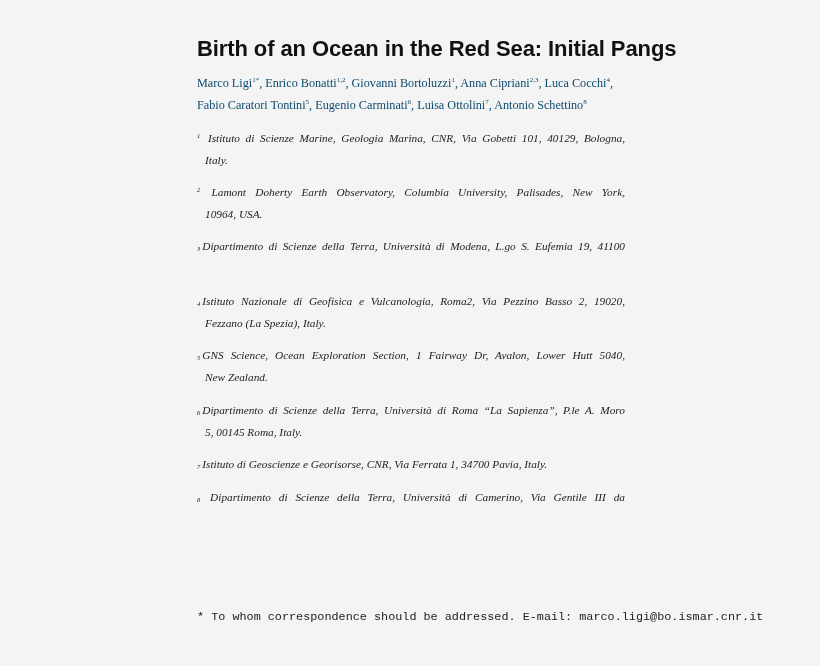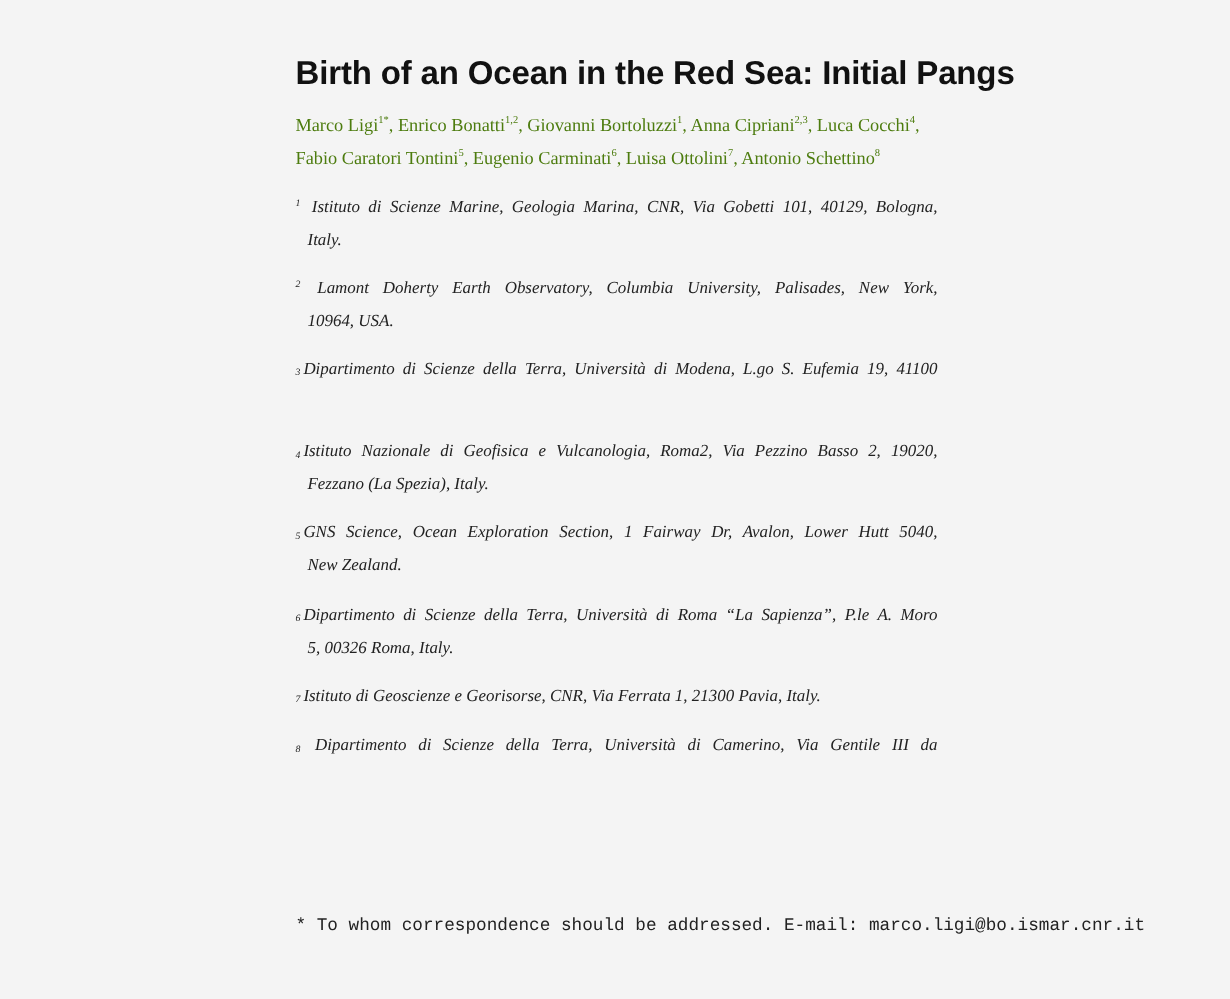--- a/index.html
+++ b/index.html
@@ -32,21 +32,21 @@
       color: #111;
     }
     .authors {
       position: absolute;
       top: 72px;
       left: 0;
       width: 440px;
       font-family: "Liberation Serif", serif;
       font-size: 12.2px;
       line-height: 22px;
-      color: #4d7c0f;
+      color: #0c4a6e;
     }
     .authors sup {
       font-size: 7px;
       vertical-align: 5px;
       line-height: 0;
     }
     .aff {
       position: absolute;
       left: 0;
       width: 428px;
@@ -123,25 +123,25 @@
     <span class="line2">Fezzano (La Spezia), Italy.</span>
   </div>
 
   <div class="aff" style="top:344px;">
     <span class="line1"><span class="num low">5</span><span>GNS Science, Ocean Exploration Section, 1 Fairway Dr, Avalon, Lower Hutt 5040,</span></span>
     <span class="line2">New Zealand.</span>
   </div>
 
   <div class="aff" style="top:399px;">
     <span class="line1"><span class="num low">6</span><span>Dipartimento di Scienze della Terra, Università di Roma “La Sapienza”, P.le A. Moro</span></span>
-    <span class="line2">5, 00326 Roma, Italy.</span>
+    <span class="line2">5, 00145 Roma, Italy.</span>
   </div>
 
   <div class="aff" style="top:453px;">
-    <span class="line1 nojust"><span class="num low">7</span><span>Istituto di Geoscienze e Georisorse, CNR, Via Ferrata 1, 21300 Pavia, Italy.</span></span>
+    <span class="line1 nojust"><span class="num low">7</span><span>Istituto di Geoscienze e Georisorse, CNR, Via Ferrata 1, 34700 Pavia, Italy.</span></span>
   </div>
 
   <div class="aff" style="top:486px;">
     <span class="line1"><span class="num low">8</span> <span>Dipartimento di Scienze della Terra, Università di Camerino, Via Gentile III da</span></span>
   </div>
 
   <div class="footnote">* To whom correspondence should be addressed. E-mail: marco.ligi@bo.ismar.cnr.it</div>
 
 </div>
 

